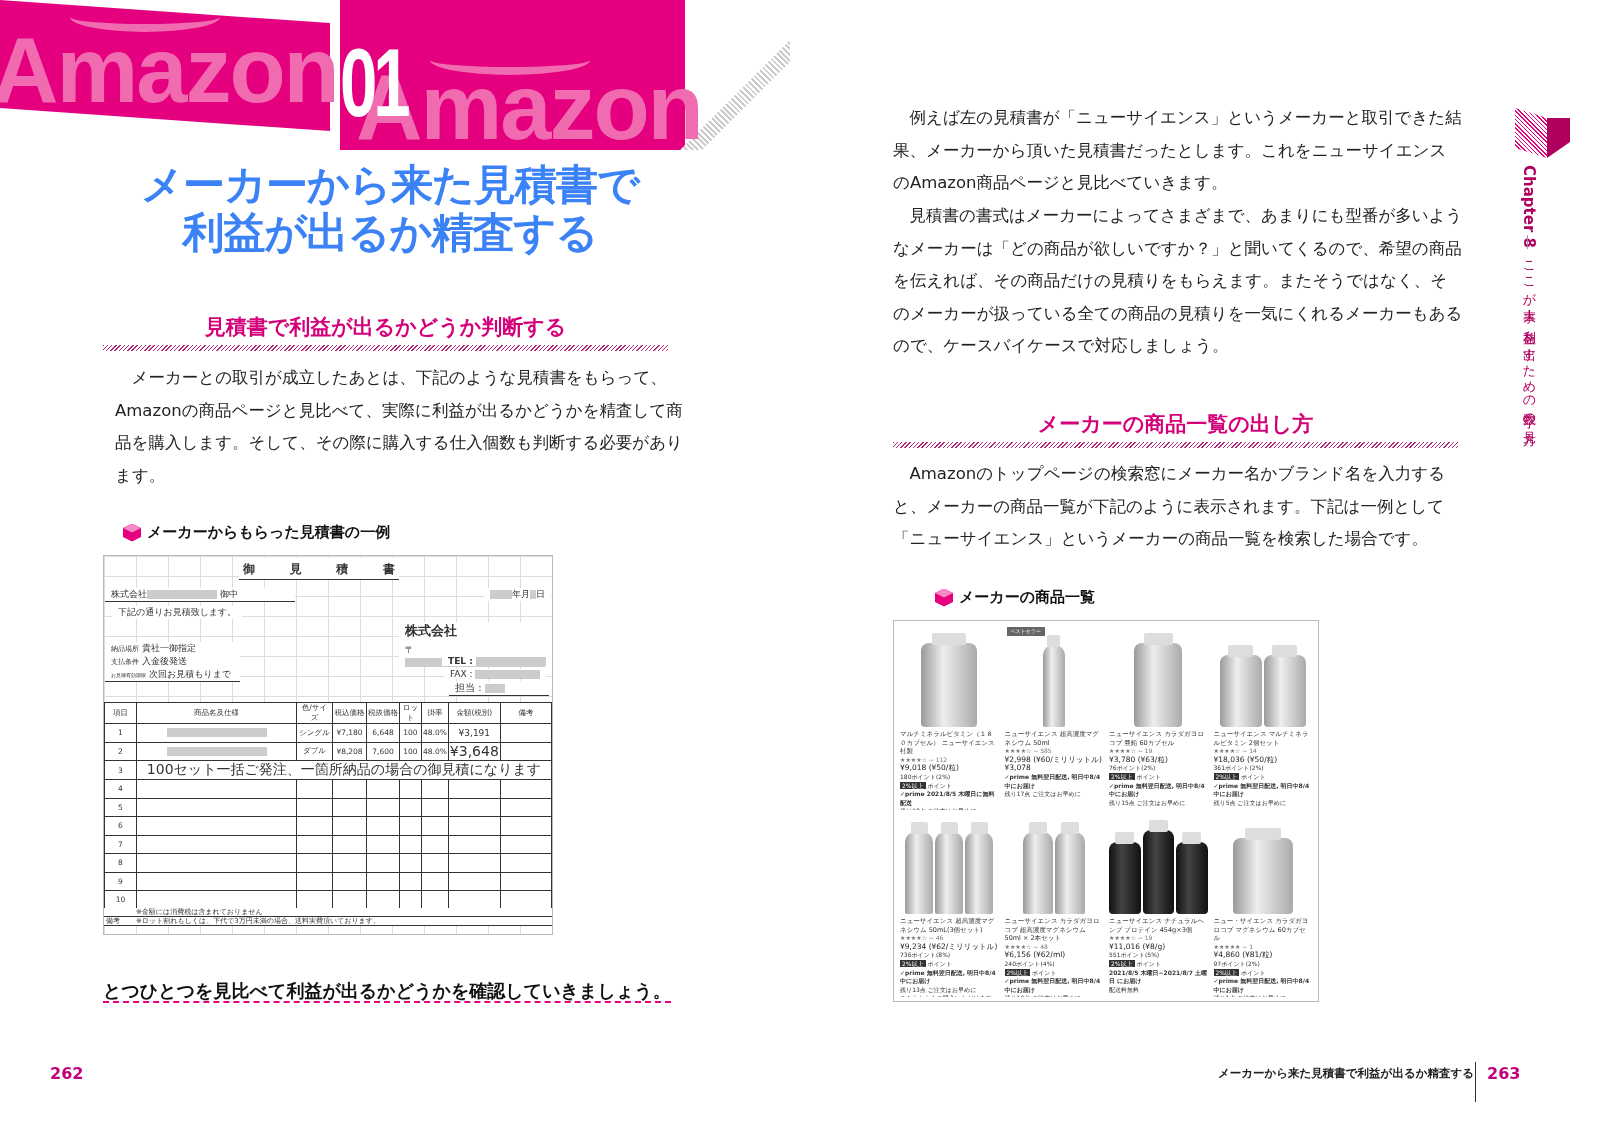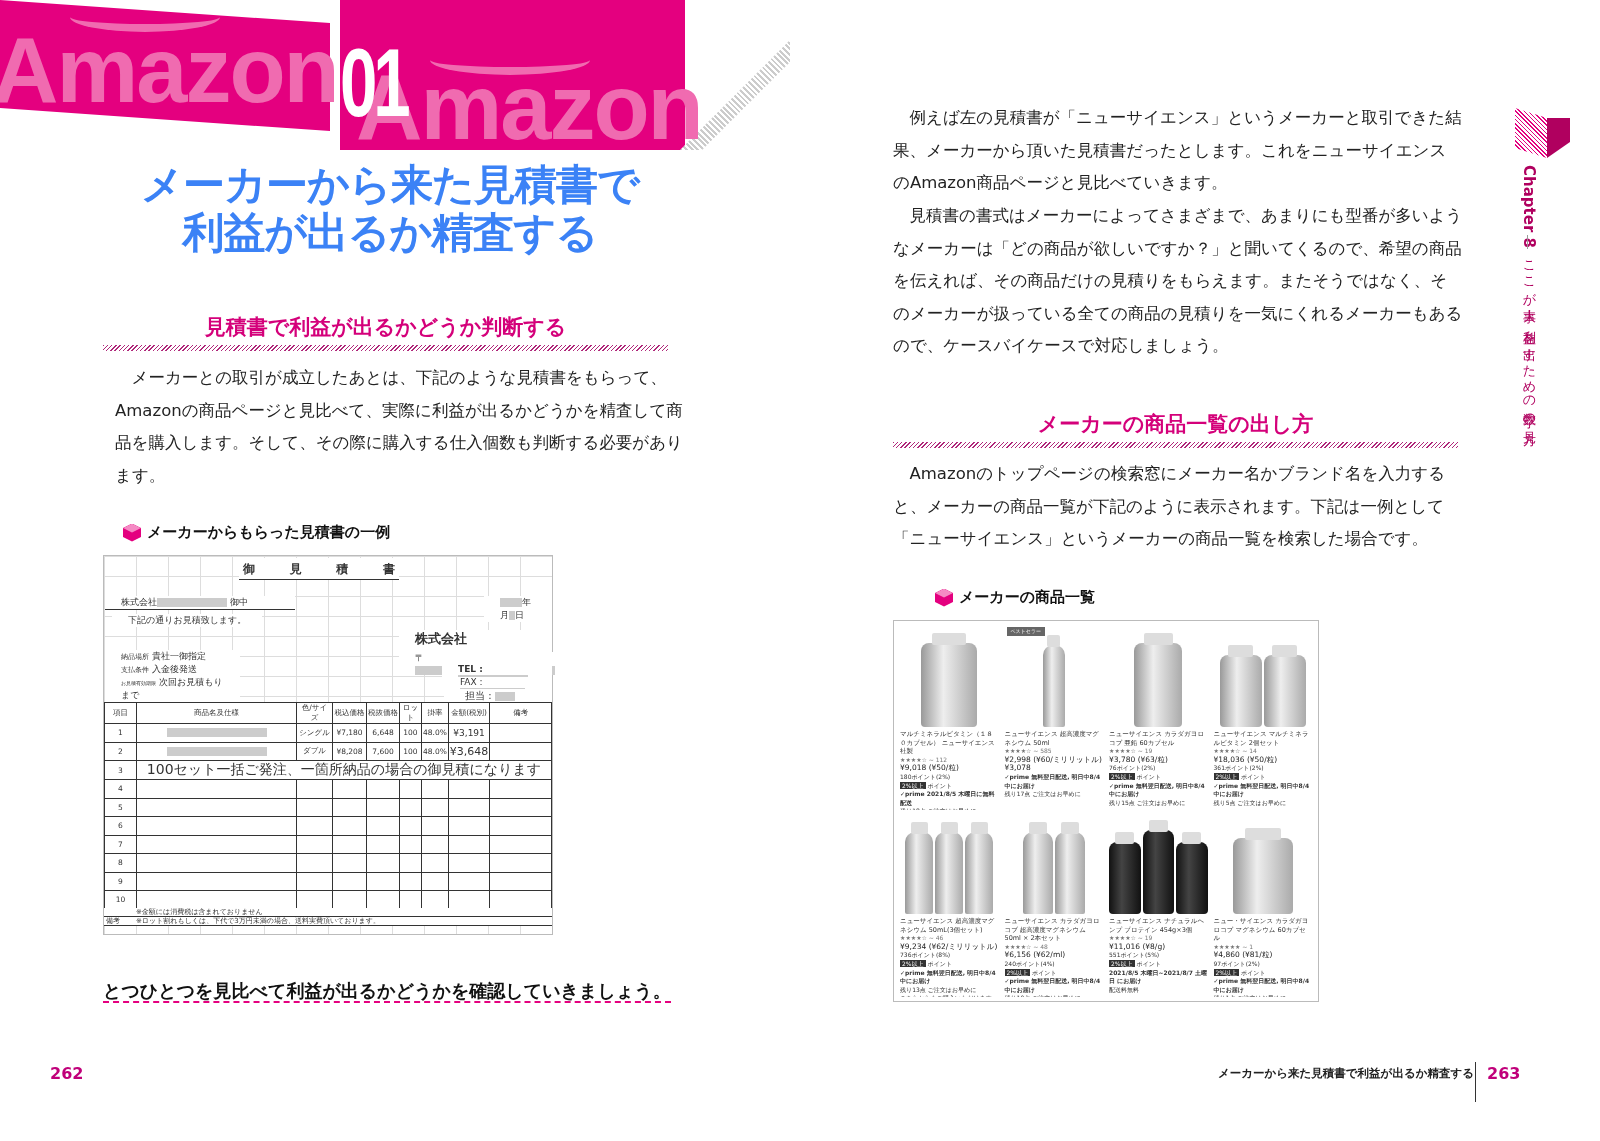--- a/index.html
+++ b/index.html
@@ -35,21 +35,21 @@
 
   .fig-caption { position: absolute; display: flex; align-items: center; gap: 6px; font-weight: bold; font-size: 15px; color: #111; }
   .cube-icon { width: 18px; height: 18px; background: #e4007f; clip-path: polygon(50% 0, 100% 25%, 100% 75%, 50% 100%, 0 75%, 0 25%); position: relative; }
   .cube-icon::after { content: ""; position: absolute; left: 0; top: 0; width: 100%; height: 50%; background: #f58ac4; clip-path: polygon(50% 0, 100% 50%, 50% 100%, 0 50%); }
 
   
   .quote { position: absolute; left: 103px; top: 555px; width: 450px; height: 380px; border: 1px solid #bbb; font-size: 9px; color: #333;
     background-image: linear-gradient(#ddd 1px, transparent 1px), linear-gradient(90deg, #ddd 1px, transparent 1px);
     background-size: 100% 20px, 32px 100%; }
   .q-title { position: absolute; left: 135px; top: 2px; width: 160px; height: 22px; display: flex; justify-content: space-between; font-weight: bold; font-size: 12px; border-bottom: 1px solid #333; background: #fff; padding: 3px 4px; }
-  .q-line { position: absolute; background: #fff; padding: 0 16px; margin-top: 8px; }
+  .q-line { position: absolute; background: #fff; padding: 0 6px; }
   .q-blur { display: inline-block; background: #ccc; height: 9px; vertical-align: middle; }
   .q-table { position: absolute; left: 0; top: 146px; width: 448px; border-collapse: collapse; background: #fff; }
   .q-table td, .q-table th { border: 1px solid #333; height: 18.5px; font-size: 7.5px; font-weight: normal; text-align: center; padding: 0 1px; }
   .q-table td.note { text-align: center; font-size: 14px; }
   .q-foot { position: absolute; left: 0; top: 352px; width: 448px; font-size: 7px; background: #fff; }
   .q-foot div { border-bottom: 1px solid #333; height: 9px; padding-left: 32px; line-height: 9px; }
 
   .emphasis { position: absolute; left: 103px; width: 570px; font-weight: bold; font-size: 18px; line-height: 32px; color: #111; }
   .emphasis span { border-bottom: 2px dashed #e4007f; }
 
@@ -176,21 +176,21 @@
           <td></td>
         </tr>
         <tr>
           <td>2</td>
           <td><span class="q-blur" style="width:100px;"></span></td>
           <td>ダブル</td>
           <td>¥8,208</td>
           <td>7,600</td>
           <td>100</td>
           <td>48.0%</td>
-          <td style="font-size:11px">¥3,648</td>
+          <td style="font-size:14px">¥3,648</td>
           <td></td>
         </tr>
         <tr>
           <td>3</td>
           <td colspan="8" class="note">100セット一括ご発注、一箇所納品の場合の御見積になります</td>
         </tr>
         <tr>
               <td>4</td>
               <td></td>
               <td></td>

